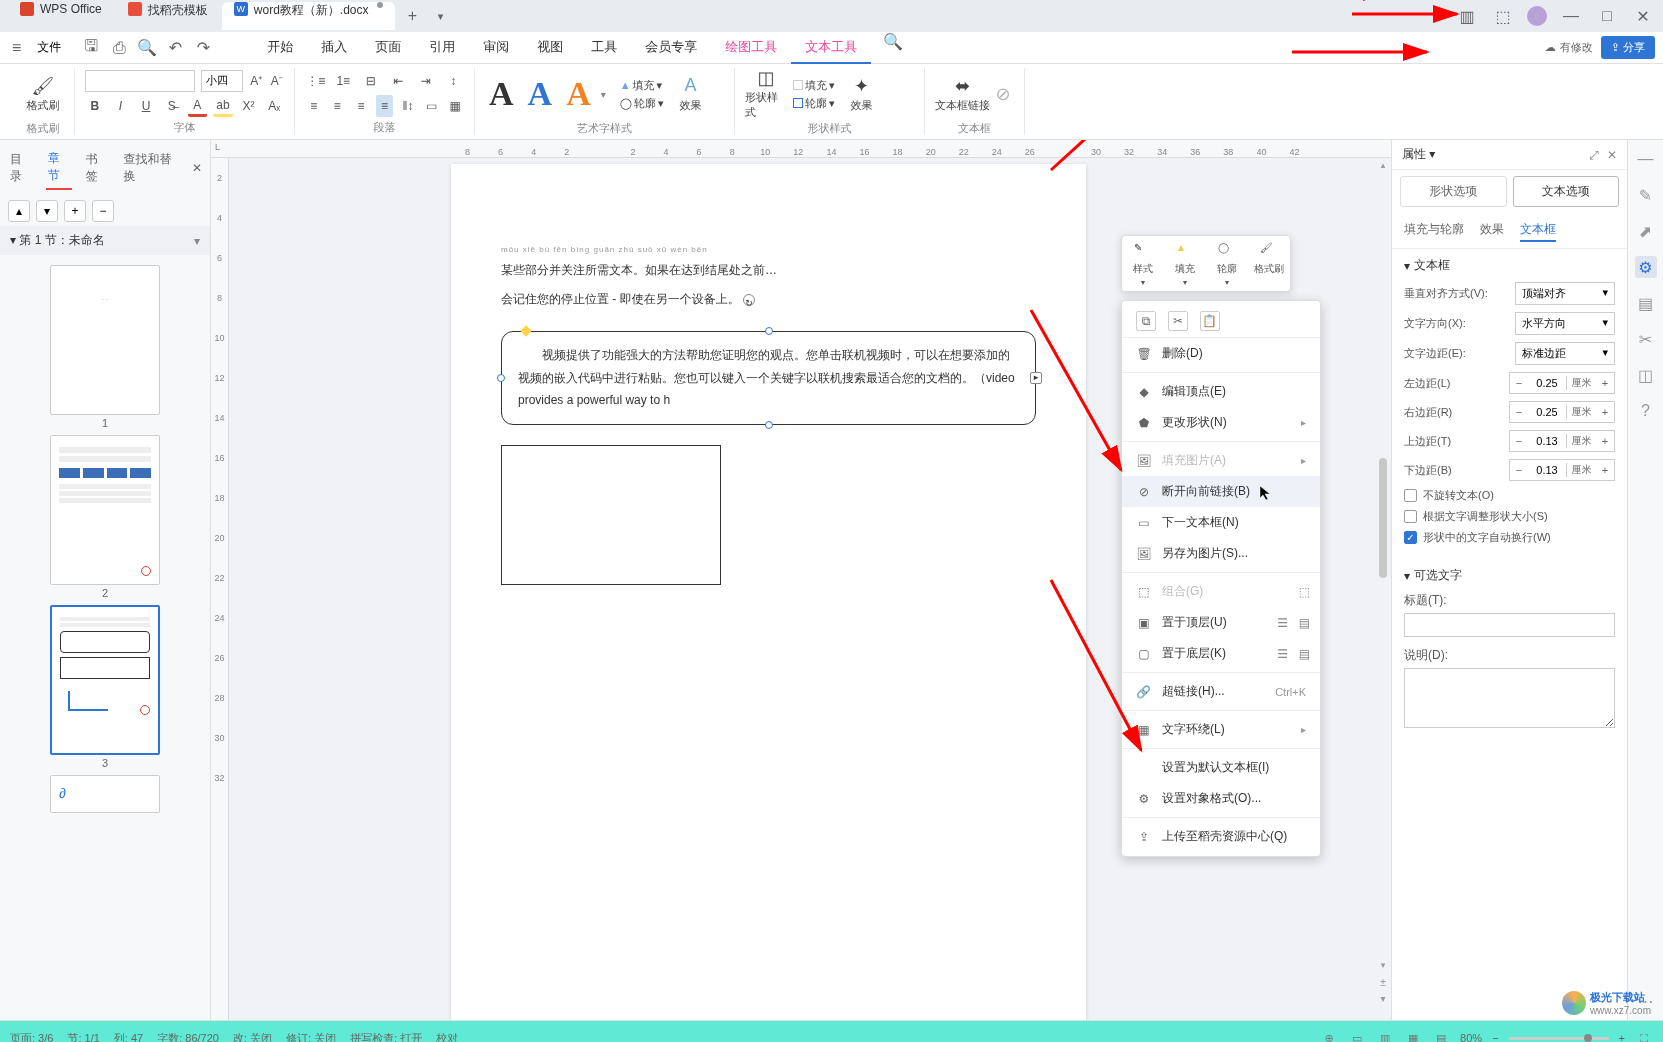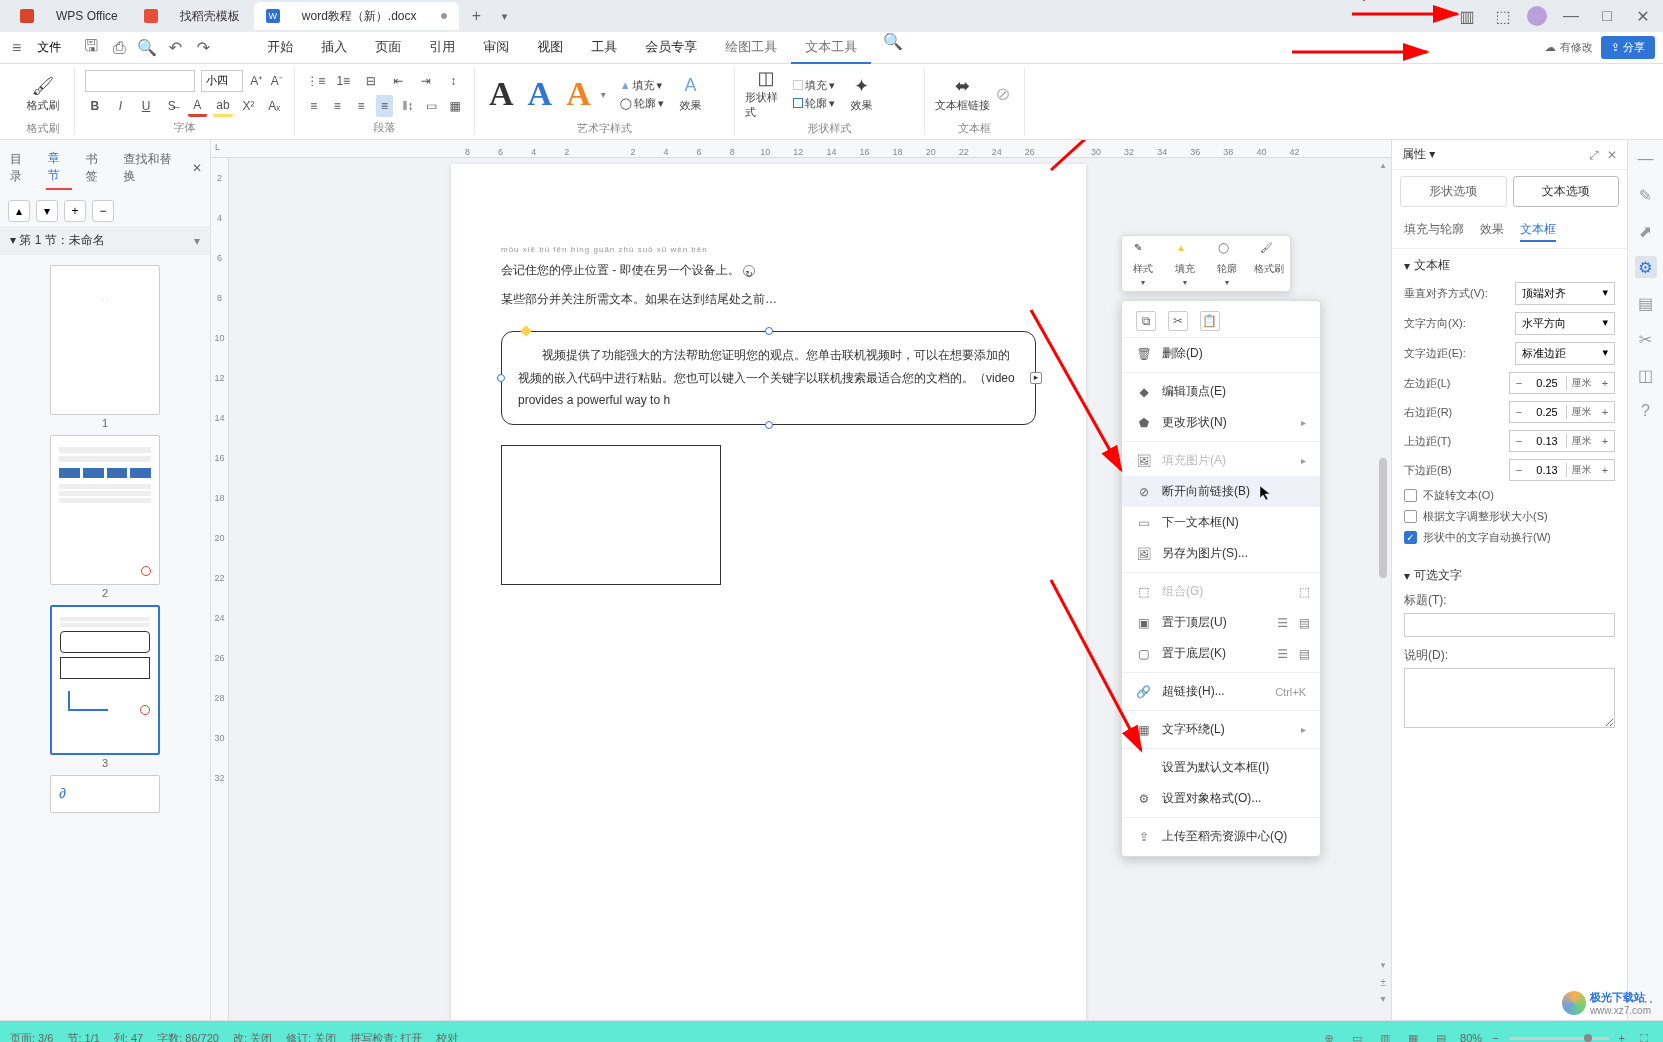--- a/index.html
+++ b/index.html
@@ -1,39 +1,39 @@
 <!DOCTYPE html>
 <html><head>
 <meta charset="utf-8">
 <style>
 * { margin: 0; padding: 0; box-sizing: border-box; font-family: "Microsoft YaHei", "PingFang SC", sans-serif; }
 body { width: 1663px; height: 1042px; background: #f7f8fa; overflow: hidden; position: relative; }
 
 
 .titlebar { height: 32px; background: #e8ebf0; display: flex; align-items: center; padding: 0 8px; }
-.tab { display: flex; align-items: center; padding: 0 12px; height: 28px; margin-right: 2px; font-size: 12px; color: #333; border-radius: 6px 6px 0 0; cursor: pointer; gap: 16px; }
+.tab { display: flex; align-items: flex-start; padding: 0 12px; height: 28px; margin-right: 2px; font-size: 12px; color: #333; border-radius: 6px 6px 0 0; cursor: pointer; }
 .tab.active { background: #fff; }
 .tab-icon { width: 14px; height: 14px; margin-right: 6px; border-radius: 2px; }
 .tab-dot { width: 6px; height: 6px; background: #999; border-radius: 50%; margin-left: 8px; }
 .newtab { width: 24px; height: 24px; display: flex; align-items: center; justify-content: center; color: #666; margin-left: 4px; }
 .titlebar-right { margin-left: auto; display: flex; gap: 12px; align-items: center; color: #666; }
 .win-btn { width: 24px; height: 24px; display: flex; align-items: center; justify-content: center; }
 .avatar { width: 20px; height: 20px; border-radius: 50%; background: #b8a0d8; }
 
 
 .menubar { height: 32px; background: #fff; display: flex; align-items: center; padding: 0 8px; border-bottom: 1px solid #e0e0e0; }
 .menu-left { display: flex; align-items: center; gap: 4px; }
 .hamburger { font-size: 16px; color: #666; padding: 4px; }
 .file-menu { font-size: 12px; padding: 4px 8px; }
 .qat { display: flex; gap: 8px; margin-left: 8px; }
 .qat-btn { width: 20px; height: 20px; color: #666; display: flex; align-items: center; justify-content: center; }
 .ribbon-tabs { display: flex; margin-left: 40px; gap: 0; }
 .ribbon-tab { padding: 6px 14px; font-size: 13px; color: #333; cursor: pointer; }
 .ribbon-tab.active { color: #2e75d6; border-bottom: 2px solid #2e75d6; }
-.ribbon-tab.context { color: #737373; text-align: center; }
+.ribbon-tab.context { color: #ec4899; text-align: center; }
 .menu-right { margin-left: auto; display: flex; align-items: center; gap: 8px; }
 .cloud-status { font-size: 11px; color: #666; display: flex; align-items: center; gap: 4px; }
 .share-btn { background: #2e75d6; color: #fff; padding: 4px 10px; border-radius: 3px; font-size: 11px; }
 
 
 .ribbon { height: 76px; background: #fff; display: flex; border-bottom: 1px solid #e0e0e0; padding: 4px 12px; }
 .ribbon-group { display: flex; flex-direction: column; border-right: 1px solid #e8e8e8; padding: 0 10px; }
 .ribbon-row { display: flex; align-items: center; gap: 6px; flex: 1; }
 .ribbon-label { font-size: 11px; color: #888; text-align: center; height: 16px; line-height: 16px; }
 .big-btn { display: flex; flex-direction: column; align-items: center; justify-content: center; width: 42px; height: 52px; font-size: 11px; color: #444; gap: 2px; }
@@ -436,22 +436,22 @@
         <div class="ruler-v-tick">24</div>
         <div class="ruler-v-tick">26</div>
         <div class="ruler-v-tick">28</div>
         <div class="ruler-v-tick">30</div>
         <div class="ruler-v-tick">32</div>
     </div>
 
     <div class="page">
       <div style="margin-top:18px">
         <span class="pinyin" style="text-align:left">mǒu xiē bù fēn bìng guān zhù suǒ xū wén běn</span>
+        <div class="para">某些部分并关注所需文本。如果在达到结尾处之前…</div>
         <div class="para"><span>会记住您的停止位置 - 即使在另一个设备上。</span> <span style="display:inline-block;width:12px;height:12px;border:1px solid #888;border-radius:50%;vertical-align:middle;font-size:9px;text-align:center">↻</span></div>
-        <div class="para">某些部分并关注所需文本。如果在达到结尾处之前…</div>
       </div>
 
       <div class="tb1">
         <span class="sel-handle sel-h-t"></span>
         <span class="sel-handle sel-h-b"></span>
         <span class="sel-handle sel-h-l"></span>
         <span class="sel-handle sel-h-r"></span>
         <span class="yellow-diamond"></span>
         <span>　　视频提供了功能强大的方法帮助您证明您的观点。您单击联机视频时，可以在想要添加的视频的嵌入代码中进行粘贴。您也可以键入一个关键字以联机搜索最适合您的文档的。（video provides a powerful way to h</span>
         <span class="link-arrow">▸</span>

